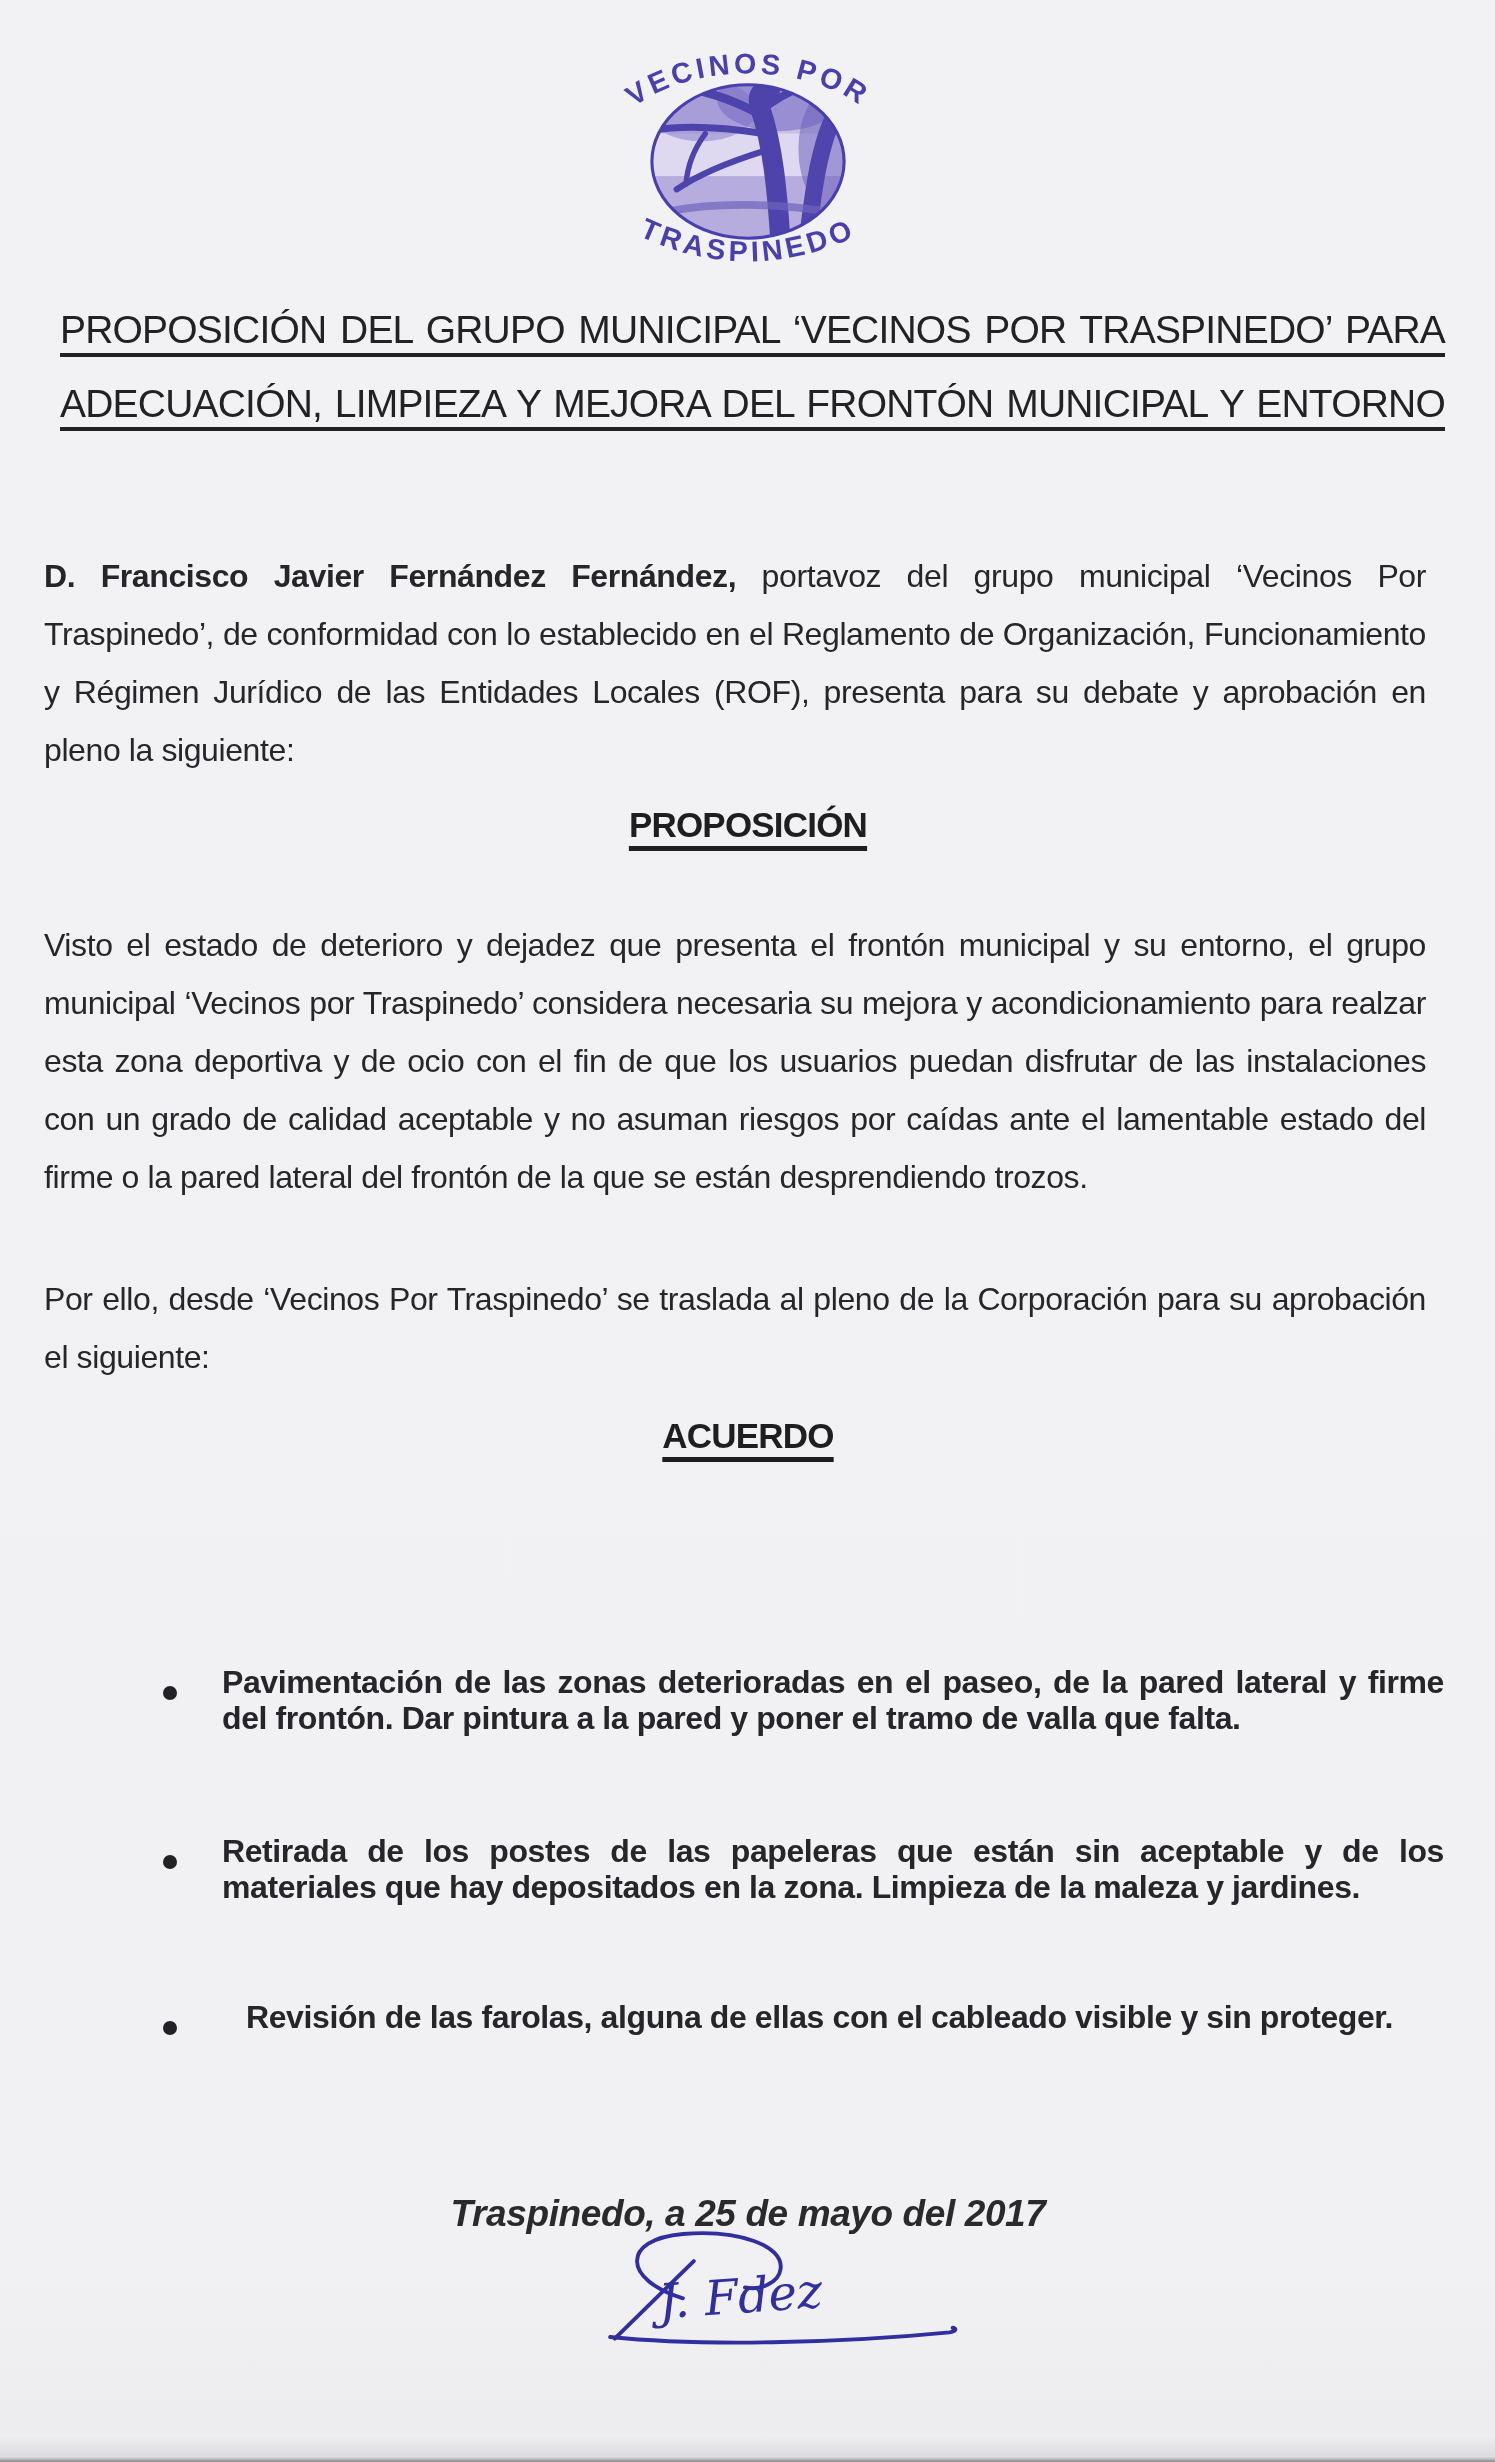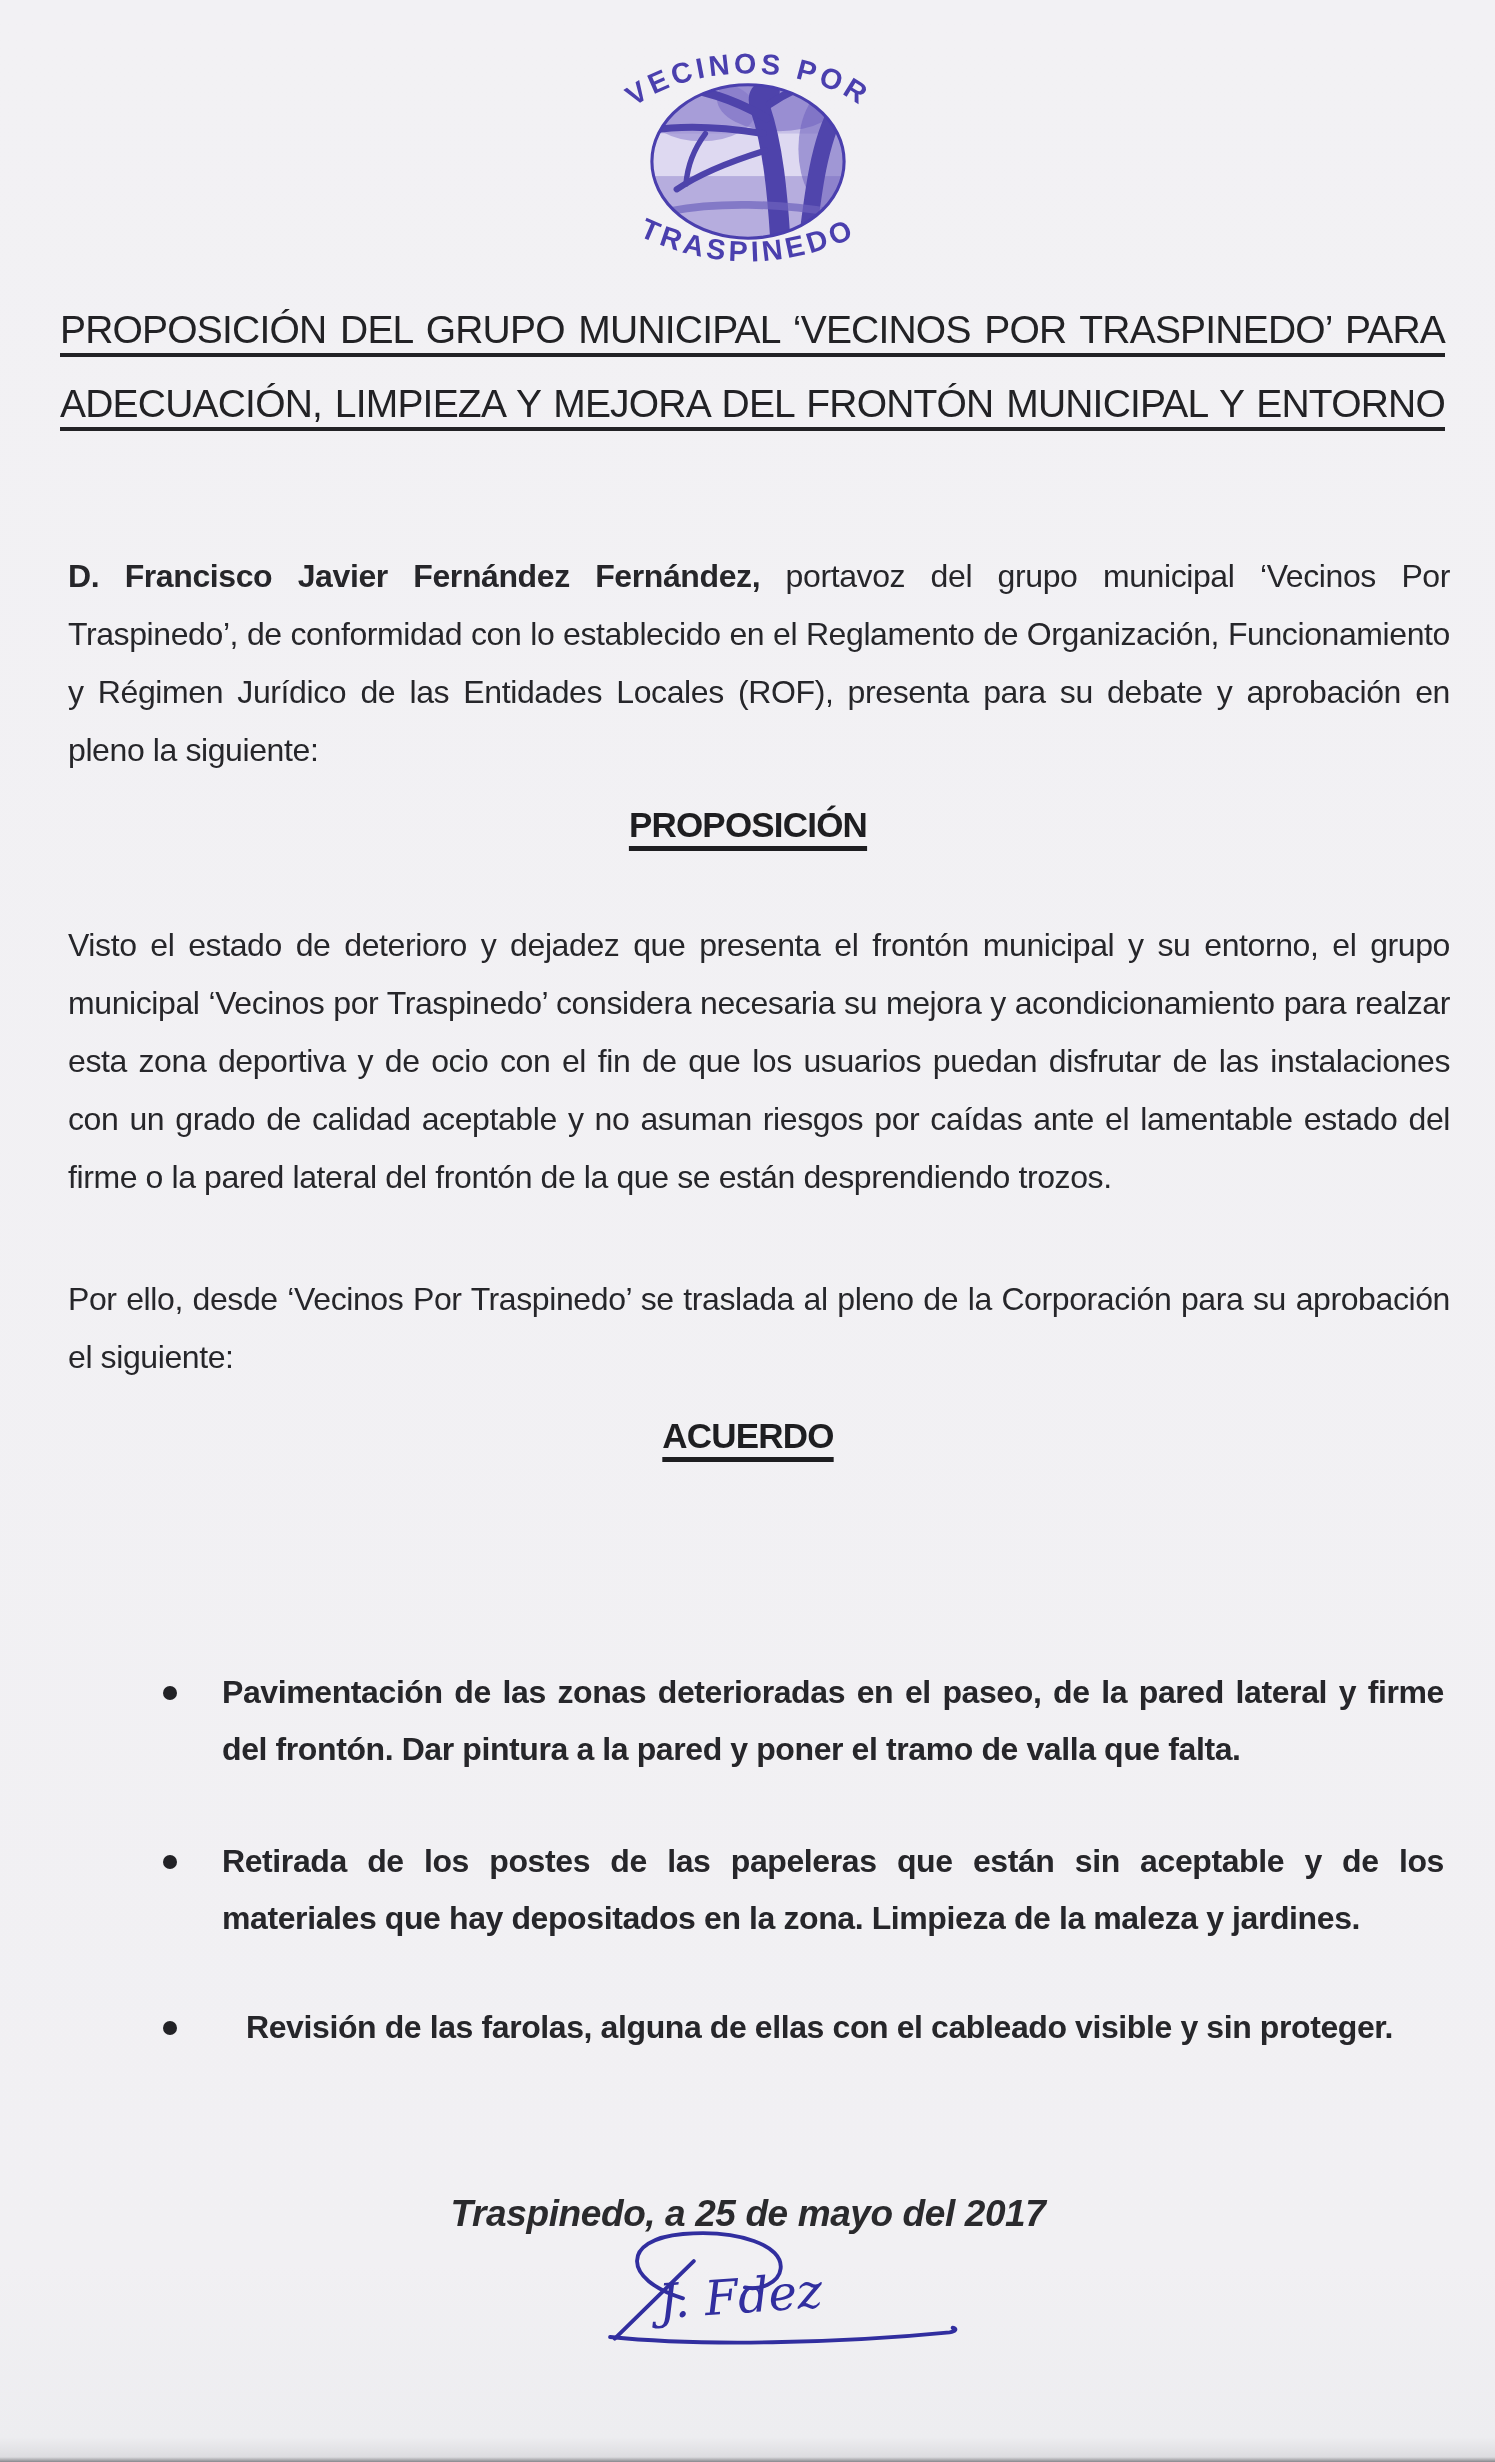--- a/index.html
+++ b/index.html
@@ -21,21 +21,21 @@
     letter-spacing:-0.8px;color:#222225;
   }
   .doc-title .t-line{
     text-align:justify;text-align-last:justify;
     text-decoration:underline;
     text-decoration-thickness:3.9px;
     text-underline-offset:10px;
   }
   
   .para{
-    position:absolute;left:68px;width:1382px;
+    position:absolute;left:44px;width:1382px;
     font-size:32px;line-height:58px;letter-spacing:-0.4px;
     text-align:justify;color:#26262a;
   }
   .para b{letter-spacing:-0.4px;}
   .center-head{
     position:absolute;left:0;width:100%;text-align:center;
     font-weight:bold;font-size:35px;letter-spacing:-0.8px;color:#1e1e21;
   }
   .center-head span{
     text-decoration:underline;
@@ -48,21 +48,21 @@
     position:absolute;left:163px;width:1281px;
     display:flex;align-items:flex-start;
   }
   .bullet-dot{
     flex:0 0 59px;margin-top:22px;
   }
   .bullet-dot::before{
     content:"";display:block;width:14px;height:14px;border-radius:50%;background:#222226;
   }
   .bullet-text{
-    flex:1;font-weight:bold;font-size:32px;line-height:57px;
+    flex:1;font-weight:bold;font-size:32px;line-height:36px;
     letter-spacing:-0.4px;text-align:justify;color:#26262a;
   }
   
   .date-line{
     position:absolute;left:0;width:100%;top:2193px;
     text-align:center;font-weight:bold;font-style:italic;
     font-size:37px;color:#2a2a2d;letter-spacing:-0.4px;
   }
   .signature{position:absolute;left:599px;top:2227px;}
   .pleno-line{

